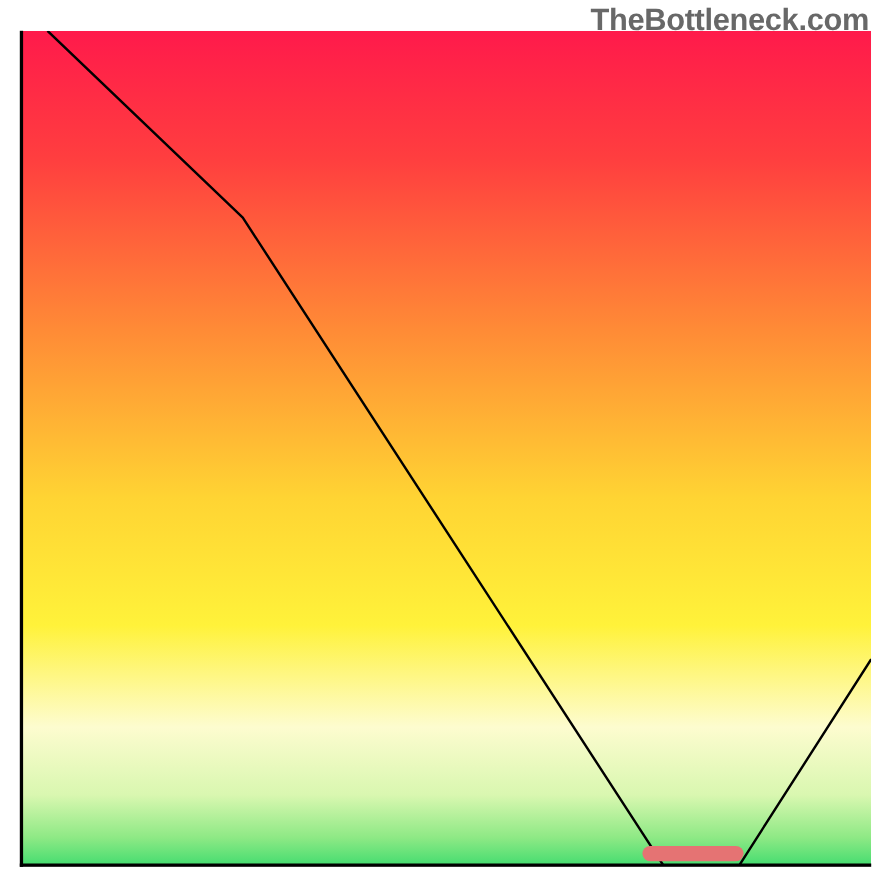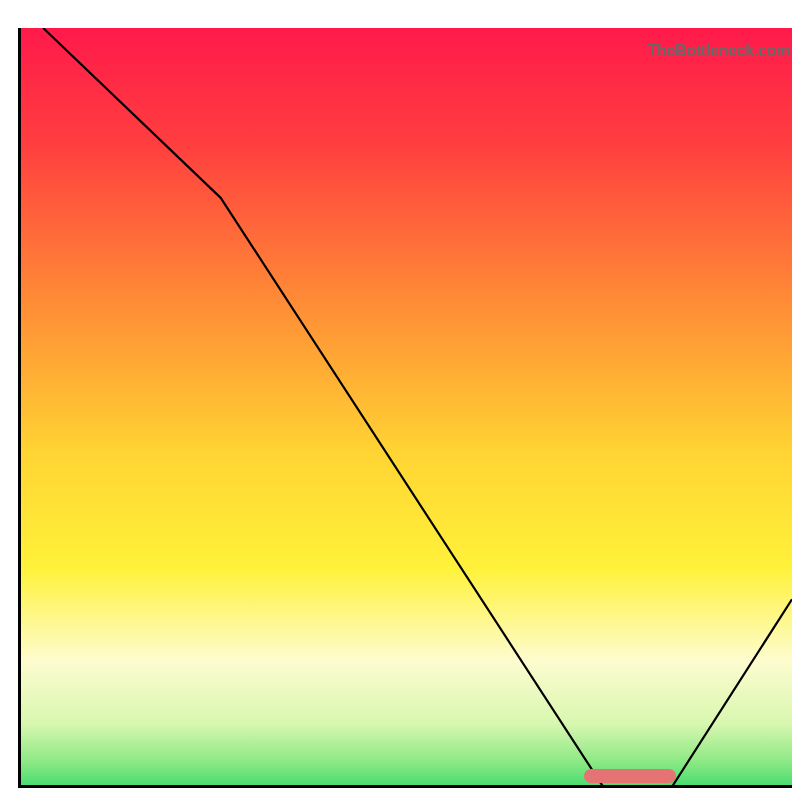--- a/index.html
+++ b/index.html
@@ -8,26 +8,25 @@
     position: relative;
     width: 800px;
     height: 800px;
     background: #fff;
   }
   .watermark {
     position: absolute;
     top: 2px;
     right: 10px;
     font-family: Arial, Helvetica, sans-serif;
-    font-size: 16px;
+    font-size: 28px;
     font-weight: 600;
     color: #686868;
     z-index: 50;
     letter-spacing: -0.3px;
-    margin-top: 40px;
   }
   .axis-left {
     position: absolute;
     left: 18px;
     top: 28px;
     width: 0;
     height: 760px;
     border-left: 3px solid #000;
     z-index: 40;
   }

